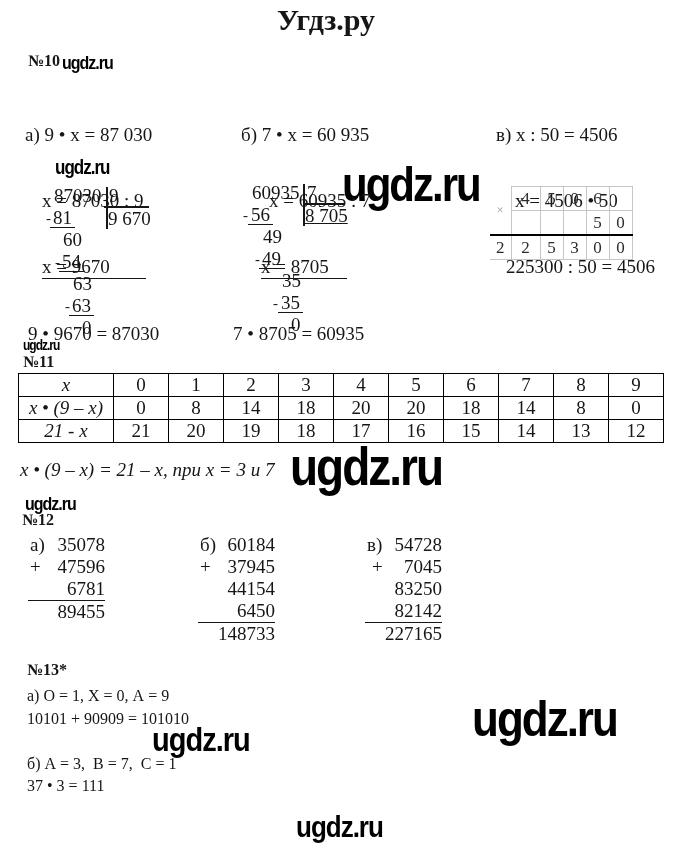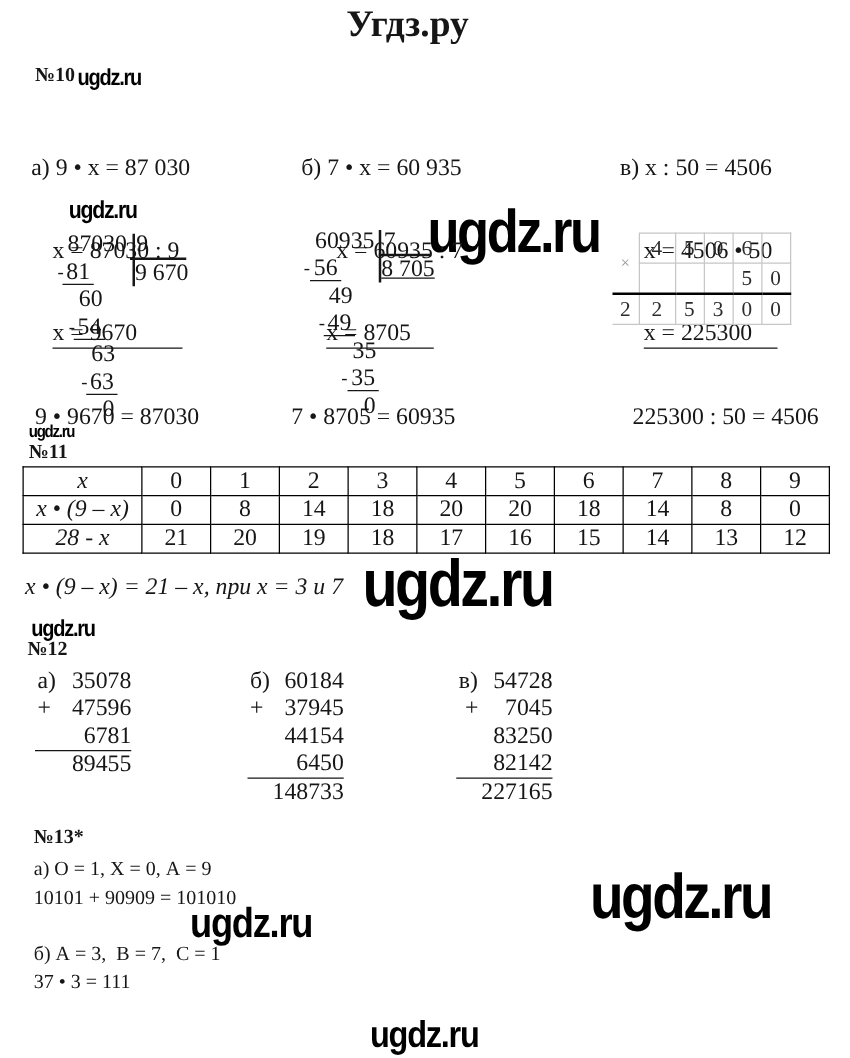--- a/index.html
+++ b/index.html
@@ -67,21 +67,20 @@
   <div class="abs eq" style="left:233px;top:80px;">
     <div style="margin-left:8px;">б) 7 • x = 60 935</div>
     <div style="margin-left:36px;">x = 60935 : 7</div>
     <div style="margin-left:28px;"><span class="u" style="padding-right:18px;">x = 8705</span></div>
     <div>7 • 8705 = 60935</div>
   </div>
 
   <div class="abs eq" style="left:496px;top:80px;">
     <div>в) x : 50 = 4506</div>
     <div style="margin-left:19px;">x = 4506 • 50</div>
-    <div style="margin-left:19px;"><span class="u" style="padding-right:20px;">x = 225300</span></div>
     <div style="margin-left:10px;">225300 : 50 = 4506</div>
   </div>
 
   <div class="abs divwork" style="left:44px;top:183px;width:140px;height:160px;">
     <span style="left:10px;top:3px;">87030</span>
     <div class="vline" style="left:62px;top:4px;height:42px;"></div>
     <span style="left:65px;top:3px;">9</span>
     <div class="hline" style="left:60px;top:23px;width:45px;"></div>
     <span class="mns" style="left:2px;top:28px;">-</span>
     <span class="u2" style="left:6px;top:25px;">81</span>
@@ -185,21 +184,21 @@
       <td>14</td>
       <td>18</td>
       <td>20</td>
       <td>20</td>
       <td>18</td>
       <td>14</td>
       <td>8</td>
       <td>0</td>
     </tr>
     <tr>
-      <td class="lbl">28 - x</td>
+      <td class="lbl">21 - x</td>
       <td>21</td>
       <td>20</td>
       <td>19</td>
       <td>18</td>
       <td>17</td>
       <td>16</td>
       <td>15</td>
       <td>14</td>
       <td>13</td>
       <td>12</td>

